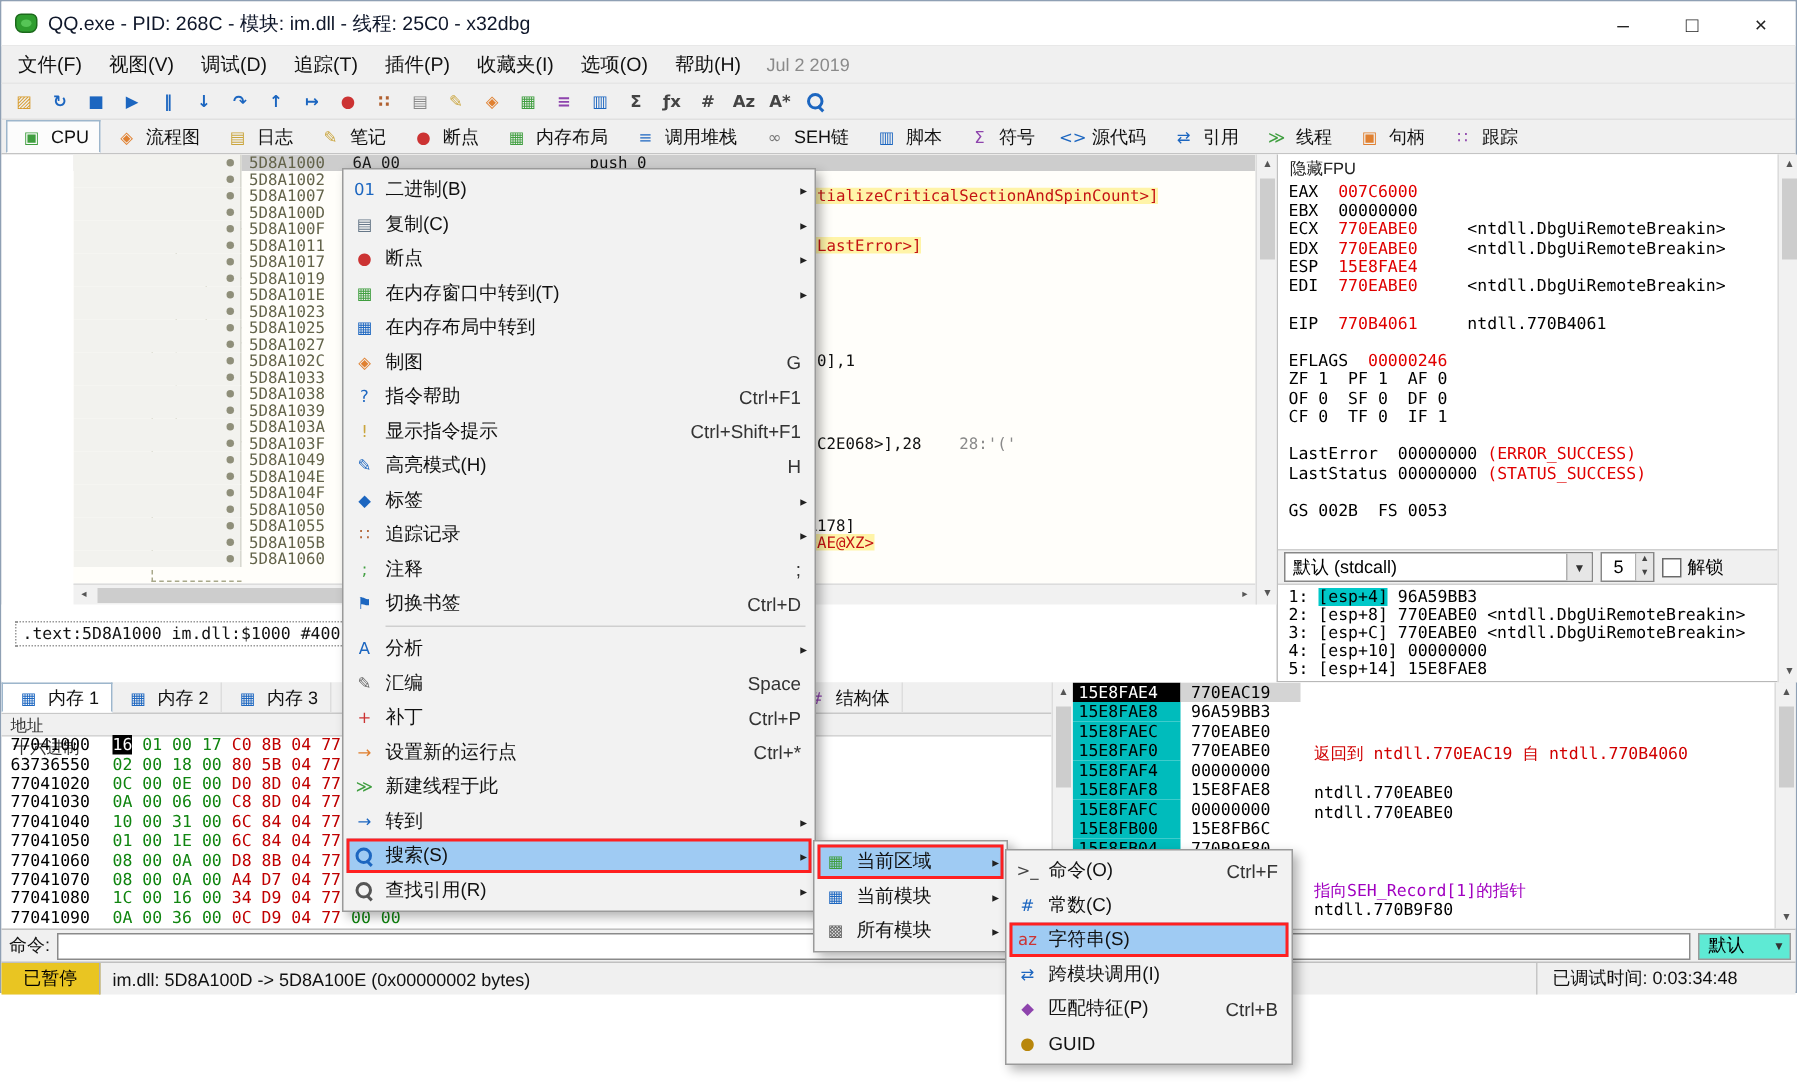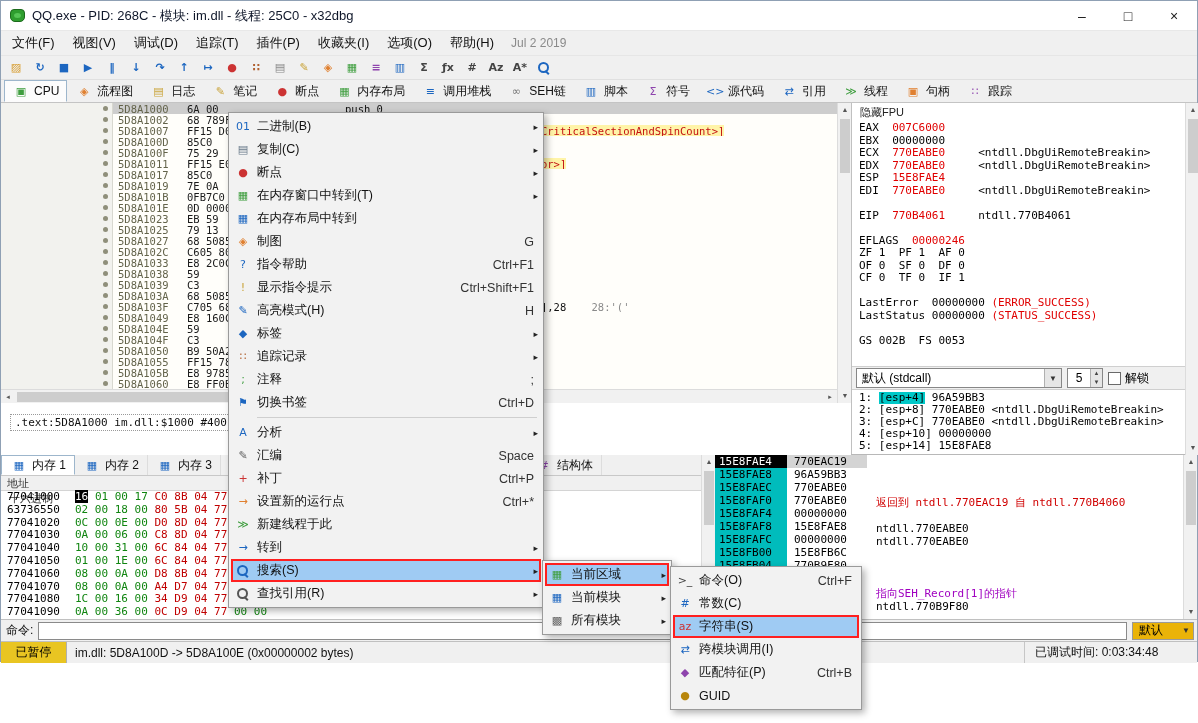--- a/index.html
+++ b/index.html
@@ -33,21 +33,21 @@
   
   .micon { width:18px; flex:none; text-align:center; font-size:11px; font-family:"DejaVu Sans", sans-serif; }
   .mag { width:13px; height:13px; position:relative; display:inline-block; flex:none; margin:0 3px 0 2px; }
   .mag::before { content:""; position:absolute; left:1px; top:1px; width:7px; height:7px; border:2px solid var(--mc,#1c66c0); border-radius:50%; }
   .mag::after { content:""; position:absolute; left:9px; top:9px; width:5px; height:2px; background:var(--mc,#1c66c0); transform:rotate(45deg); transform-origin:0 0; }
 
   
   .main { display:flex; height:352px; background:#fff; border-bottom:1px solid #b8b8b8; }
   .leftcol { width:850px; }
   .disasm-body { display:flex; height:300px; }
-  .disasm-col { width:836px; }
+  .disasm-col { width:836px;padding-left:48px; }
   .disasm { height:286px; position:relative; background:#fffefa; overflow:hidden; }
   .drow { display:flex; height:11px; line-height:11px; font:10.5px "DejaVu Sans Mono", monospace; white-space:pre; }
   .drow.sel { background:#cdcdcd; }
   .dgut { width:112px; flex:none; background:#f2f2ee; border-right:1px solid #d8d8d0; position:relative; }
   .gdot { position:absolute; right:4px; top:3px; width:5px; height:5px; border-radius:50%; background:#8f8f7a; }
   .daddr { width:74px; flex:none; padding-left:5px; color:#63634a; }
   .dbytes { width:150px; flex:none; color:#1a1a1a; overflow:hidden; }
   .dinstr { flex:1; overflow:hidden; color:#111; padding-left:8px; }
   .seg-n { color:#111; }
   .seg-r { color:#c41212; background:#fff4a8; }
@@ -107,21 +107,21 @@
   .strow.sel .st-addr { background:#000; color:#fff; }
   .strow.sel .st-val, .strow.sel .st-ann { background:#d4d4d4; }
   .st-val { width:80px; flex:none; padding-left:7px; color:#000; }
   .st-ann { padding-left:9px;margin-top:41px; }
   .an-blk { color:#000; } .an-red { color:#d00000; } .an-pur { color:#a000c0; }
 
   
   .cmdline { height:22px; display:flex; align-items:center; gap:5px; background:#f0f0f0; border-top:1px solid #c0c0c0; padding:0 3px; font-size:12px; }
   .cmdlabel { color:#111; padding-left:2px; }
   .cmdinput { flex:1; height:18px; border:1px solid #8a8a8a; background:#fff; font:12px "DejaVu Sans Mono", monospace; padding:0 4px; }
-  .cmddrop { width:62px; height:18px; border:1px solid #9a9a9a; background:#eab308; display:flex; align-items:center; padding-left:6px; }
+  .cmddrop { width:62px; height:18px; border:1px solid #9a9a9a; background:#5eead4; display:flex; align-items:center; padding-left:6px; }
   .cmddrop .ca { margin-left:auto; width:14px; text-align:center; font-size:8px; color:#333; }
   .statusbar { height:22px; display:flex; align-items:center; background:#f0f0f0; border-top:1px solid #c0c0c0; font-size:12px; }
   .statebadge { width:66px; height:100%; background:#e9c522; color:#000; display:flex; align-items:center; justify-content:center; border-right:1px solid #b0b0b0; }
   .statusmsg { flex:1; height:100%; display:flex; align-items:center; padding-left:8px; border-right:1px solid #c6c6c6; color:#111; }
   .statustime { width:172px; padding-left:10px; color:#111; }
 
   
   .menu { position:absolute; background:#f2f2f2; border:1px solid #9a9a9a; box-shadow:3px 3px 7px rgba(0,0,0,0.30); padding:2px; font-size:12.5px; z-index:50; }
   .mrow { display:flex; align-items:center; height:23px; padding:0 3px; color:#111; }
   .mrow.hl { background:#9fcbf3; }
@@ -304,21 +304,20 @@
                 <div class="jline" style="left: 88px; top: 82px; width: 24px; height: 44px;"></div>
                 <div class="jline" style="left: 52px; top: 115px; width: 60px; height: 170px;"></div>
                 <div class="drow sel"><span class="dgut"><span class="gdot"></span></span><span class="daddr">5D8A1000</span><span class="dbytes">6A 00</span><span class="dinstr"><span class="seg-n">push 0</span></span></div>
                 <div class="drow"><span class="dgut"><span class="gdot"></span></span><span class="daddr">5D8A1002</span><span class="dbytes">68 789FDC5D</span><span class="dinstr"><span class="seg-n">push im.5DDC9F78</span></span></div>
                 <div class="drow"><span class="dgut"><span class="gdot"></span></span><span class="daddr">5D8A1007</span><span class="dbytes">FF15 D0E0C25D</span><span class="dinstr"><span class="seg-r">call dword ptr ds:[&lt;&amp;InitializeCriticalSectionAndSpinCount&gt;]</span></span></div>
                 <div class="drow"><span class="dgut"><span class="gdot"></span></span><span class="daddr">5D8A100D</span><span class="dbytes">85C0</span><span class="dinstr"><span class="seg-n">test eax,eax</span></span></div>
                 <div class="drow"><span class="dgut"><span class="gdot"></span></span><span class="daddr">5D8A100F</span><span class="dbytes">75 29</span><span class="dinstr"><span class="seg-n">jne im.5D8A103A</span></span></div>
                 <div class="drow"><span class="dgut"><span class="gdot"></span></span><span class="daddr">5D8A1011</span><span class="dbytes">FF15 E0A0C25D</span><span class="dinstr"><span class="seg-r">call dword ptr ds:[&lt;&amp;GetLastError&gt;]</span></span></div>
                 <div class="drow"><span class="dgut"><span class="gdot"></span></span><span class="daddr">5D8A1017</span><span class="dbytes">85C0</span><span class="dinstr"><span class="seg-n">test eax,eax</span></span></div>
                 <div class="drow"><span class="dgut"><span class="gdot"></span></span><span class="daddr">5D8A1019</span><span class="dbytes">7E 0A</span><span class="dinstr"><span class="seg-n">jle im.5D8A1025</span></span></div>
-                <div class="drow"><span class="dgut"><span class="gdot"></span></span><span class="daddr">5D8A101B</span><span class="dbytes">0FB7C0</span><span class="dinstr"><span class="seg-n">movzx eax,ax</span></span></div>
                 <div class="drow"><span class="dgut"><span class="gdot"></span></span><span class="daddr">5D8A101E</span><span class="dbytes">0D 00000780</span><span class="dinstr"><span class="seg-n">or eax,80070000</span></span></div>
                 <div class="drow"><span class="dgut"><span class="gdot"></span></span><span class="daddr">5D8A1023</span><span class="dbytes">EB 59</span><span class="dinstr"><span class="seg-n">jmp im.5D8A107E</span></span></div>
                 <div class="drow"><span class="dgut"><span class="gdot"></span></span><span class="daddr">5D8A1025</span><span class="dbytes">79 13</span><span class="dinstr"><span class="seg-n">jns im.5D8A103A</span></span></div>
                 <div class="drow"><span class="dgut"><span class="gdot"></span></span><span class="daddr">5D8A1027</span><span class="dbytes">68 5085C25D</span><span class="dinstr"><span class="seg-n">push im.5DC28550</span></span></div>
                 <div class="drow"><span class="dgut"><span class="gdot"></span></span><span class="daddr">5D8A102C</span><span class="dbytes">C605 80E0C25D 01</span><span class="dinstr"><span class="seg-n">mov byte ptr ds:[5DC2E080],1</span></span></div>
                 <div class="drow"><span class="dgut"><span class="gdot"></span></span><span class="daddr">5D8A1033</span><span class="dbytes">E8 2C0C3000</span><span class="dinstr"><span class="seg-n">call im.5DBA1C64</span></span></div>
                 <div class="drow"><span class="dgut"><span class="gdot"></span></span><span class="daddr">5D8A1038</span><span class="dbytes">59</span><span class="dinstr"><span class="seg-n">pop ecx</span></span></div>
                 <div class="drow"><span class="dgut"><span class="gdot"></span></span><span class="daddr">5D8A1039</span><span class="dbytes">C3</span><span class="dinstr"><span class="seg-n">ret</span></span></div>
                 <div class="drow"><span class="dgut"><span class="gdot"></span></span><span class="daddr">5D8A103A</span><span class="dbytes">68 5085C25D</span><span class="dinstr"><span class="seg-n">push im.5DC28550</span></span></div>
                 <div class="drow"><span class="dgut"><span class="gdot"></span></span><span class="daddr">5D8A103F</span><span class="dbytes">C705 68E0C25D 28</span><span class="dinstr"><span class="seg-n">mov dword ptr ds:[&lt;im.5DC2E068&gt;],28</span><span class="seg-c">    28:'('</span></span></div>

